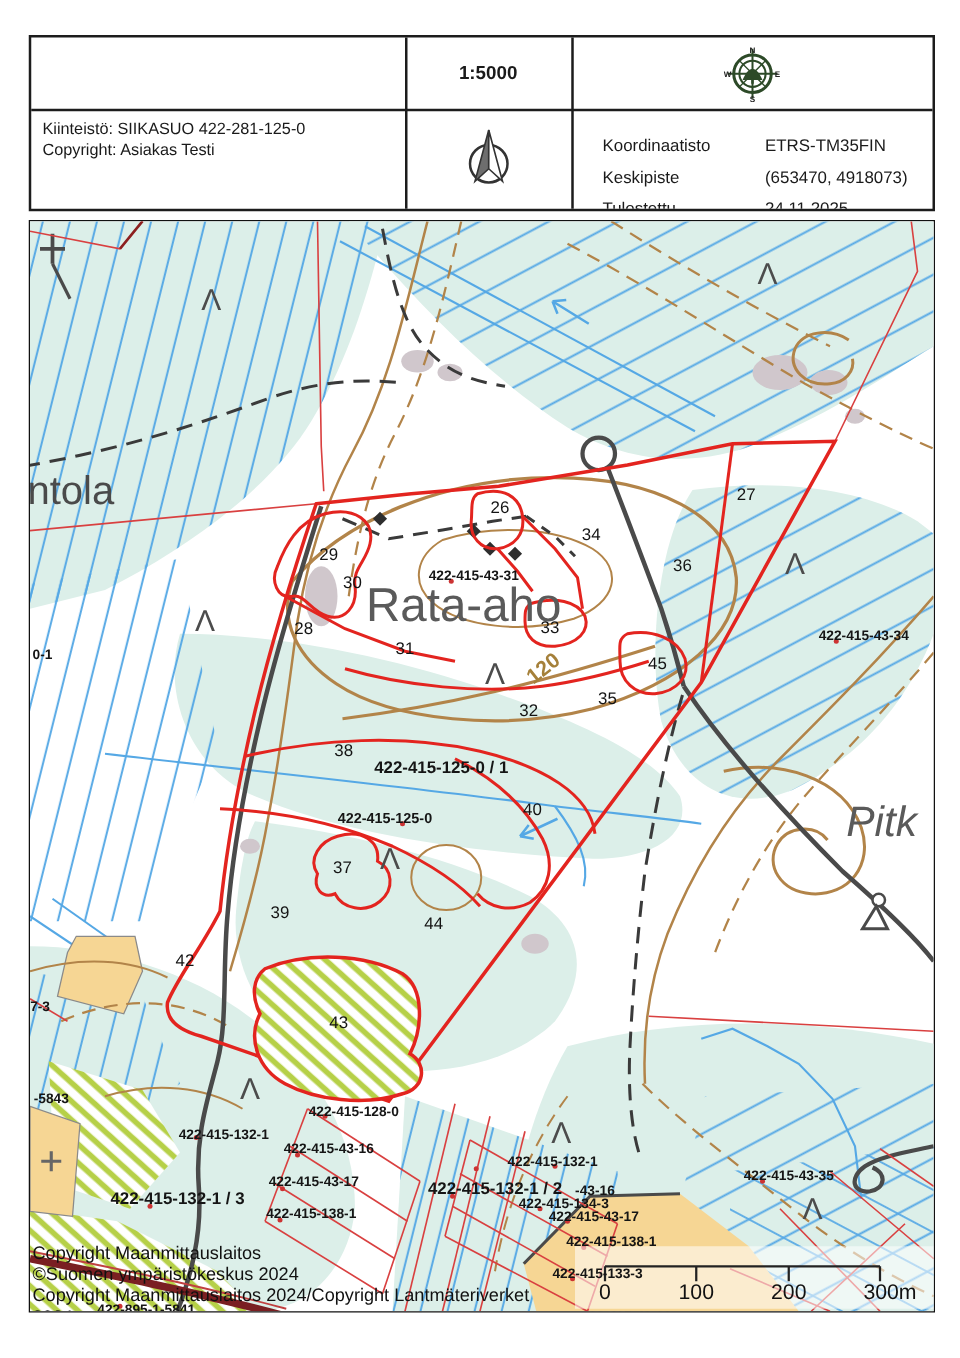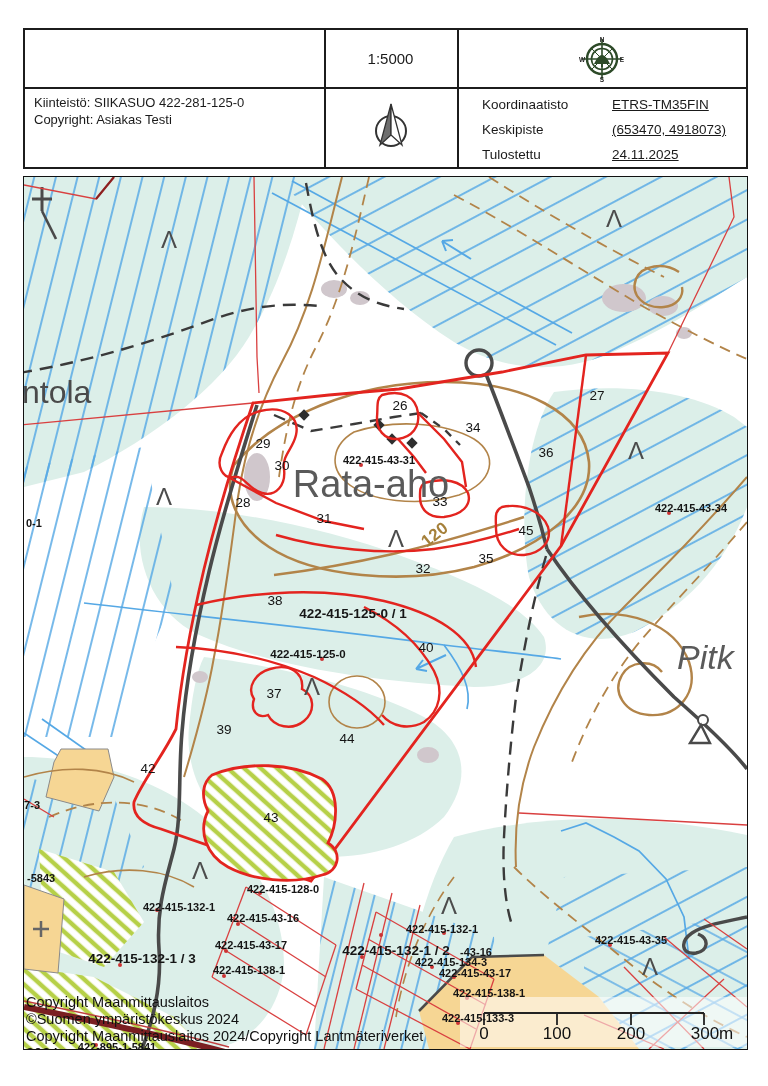--- a/index.html
+++ b/index.html
@@ -2,28 +2,28 @@
 <html><head>
 <meta charset="utf-8">
 <style>
   html,body{margin:0;padding:0;background:#fff;}
   body{width:768px;height:1086px;position:relative;font-family:"Liberation Sans",sans-serif;color:#1a1a1a;}
   .abs{position:absolute;}
   
   #header-table{left:23px;top:28px;width:721px;height:137px;border:2px solid #1c1c1c;background:#fff;}
   .hline{position:absolute;background:#1c1c1c;}
   .cell{position:absolute;overflow:hidden;}
-  #cell-scale{left:299px;top:0;width:133px;height:57px;display:flex;align-items:center;justify-content:center;font-size:15px;}
+  #cell-scale{left:299px;top:0;width:133px;height:57px;display:flex;align-items:center;justify-content:center;font-size:15px;font-weight:bold;}
   #cell-compass{left:432px;top:0;width:289px;height:57px;display:flex;align-items:center;justify-content:center;}
   #cell-prop{left:0;top:57px;width:299px;height:80px;padding:7px 0 0 9px;font-size:13px;line-height:17px;}
   #cell-arrow{left:299px;top:57px;width:133px;height:80px;display:flex;align-items:center;justify-content:center;}
   #cell-meta{left:432px;top:57px;width:289px;height:80px;font-size:13.5px;}
-  .meta-row{position:absolute;left:0;width:100%;height:20px;}
+  .meta-row{position:absolute;left:0;width:100%;height:20px;margin-top:12px;}
   .meta-key{position:absolute;left:25px;}
-  .meta-val{position:absolute;left:155px;text-decoration:underline;}
+  .meta-val{position:absolute;left:155px;}
   
   #map-frame{left:23px;top:176px;width:723px;height:872px;border:1px solid #111;overflow:hidden;background:#fff;}
   #map-svg{position:absolute;left:0;top:0;}
   svg text{font-family:"Liberation Sans",sans-serif;}
   text.stand{fill:#141414;}
   text.pid{fill:#151515;font-weight:bold;}
   text.swamp{fill:#4c4c4c;}
   text.copy{fill:#111;font-size:14.5px;}
   text.sbar{fill:#111;font-size:17px;}
 </style>

